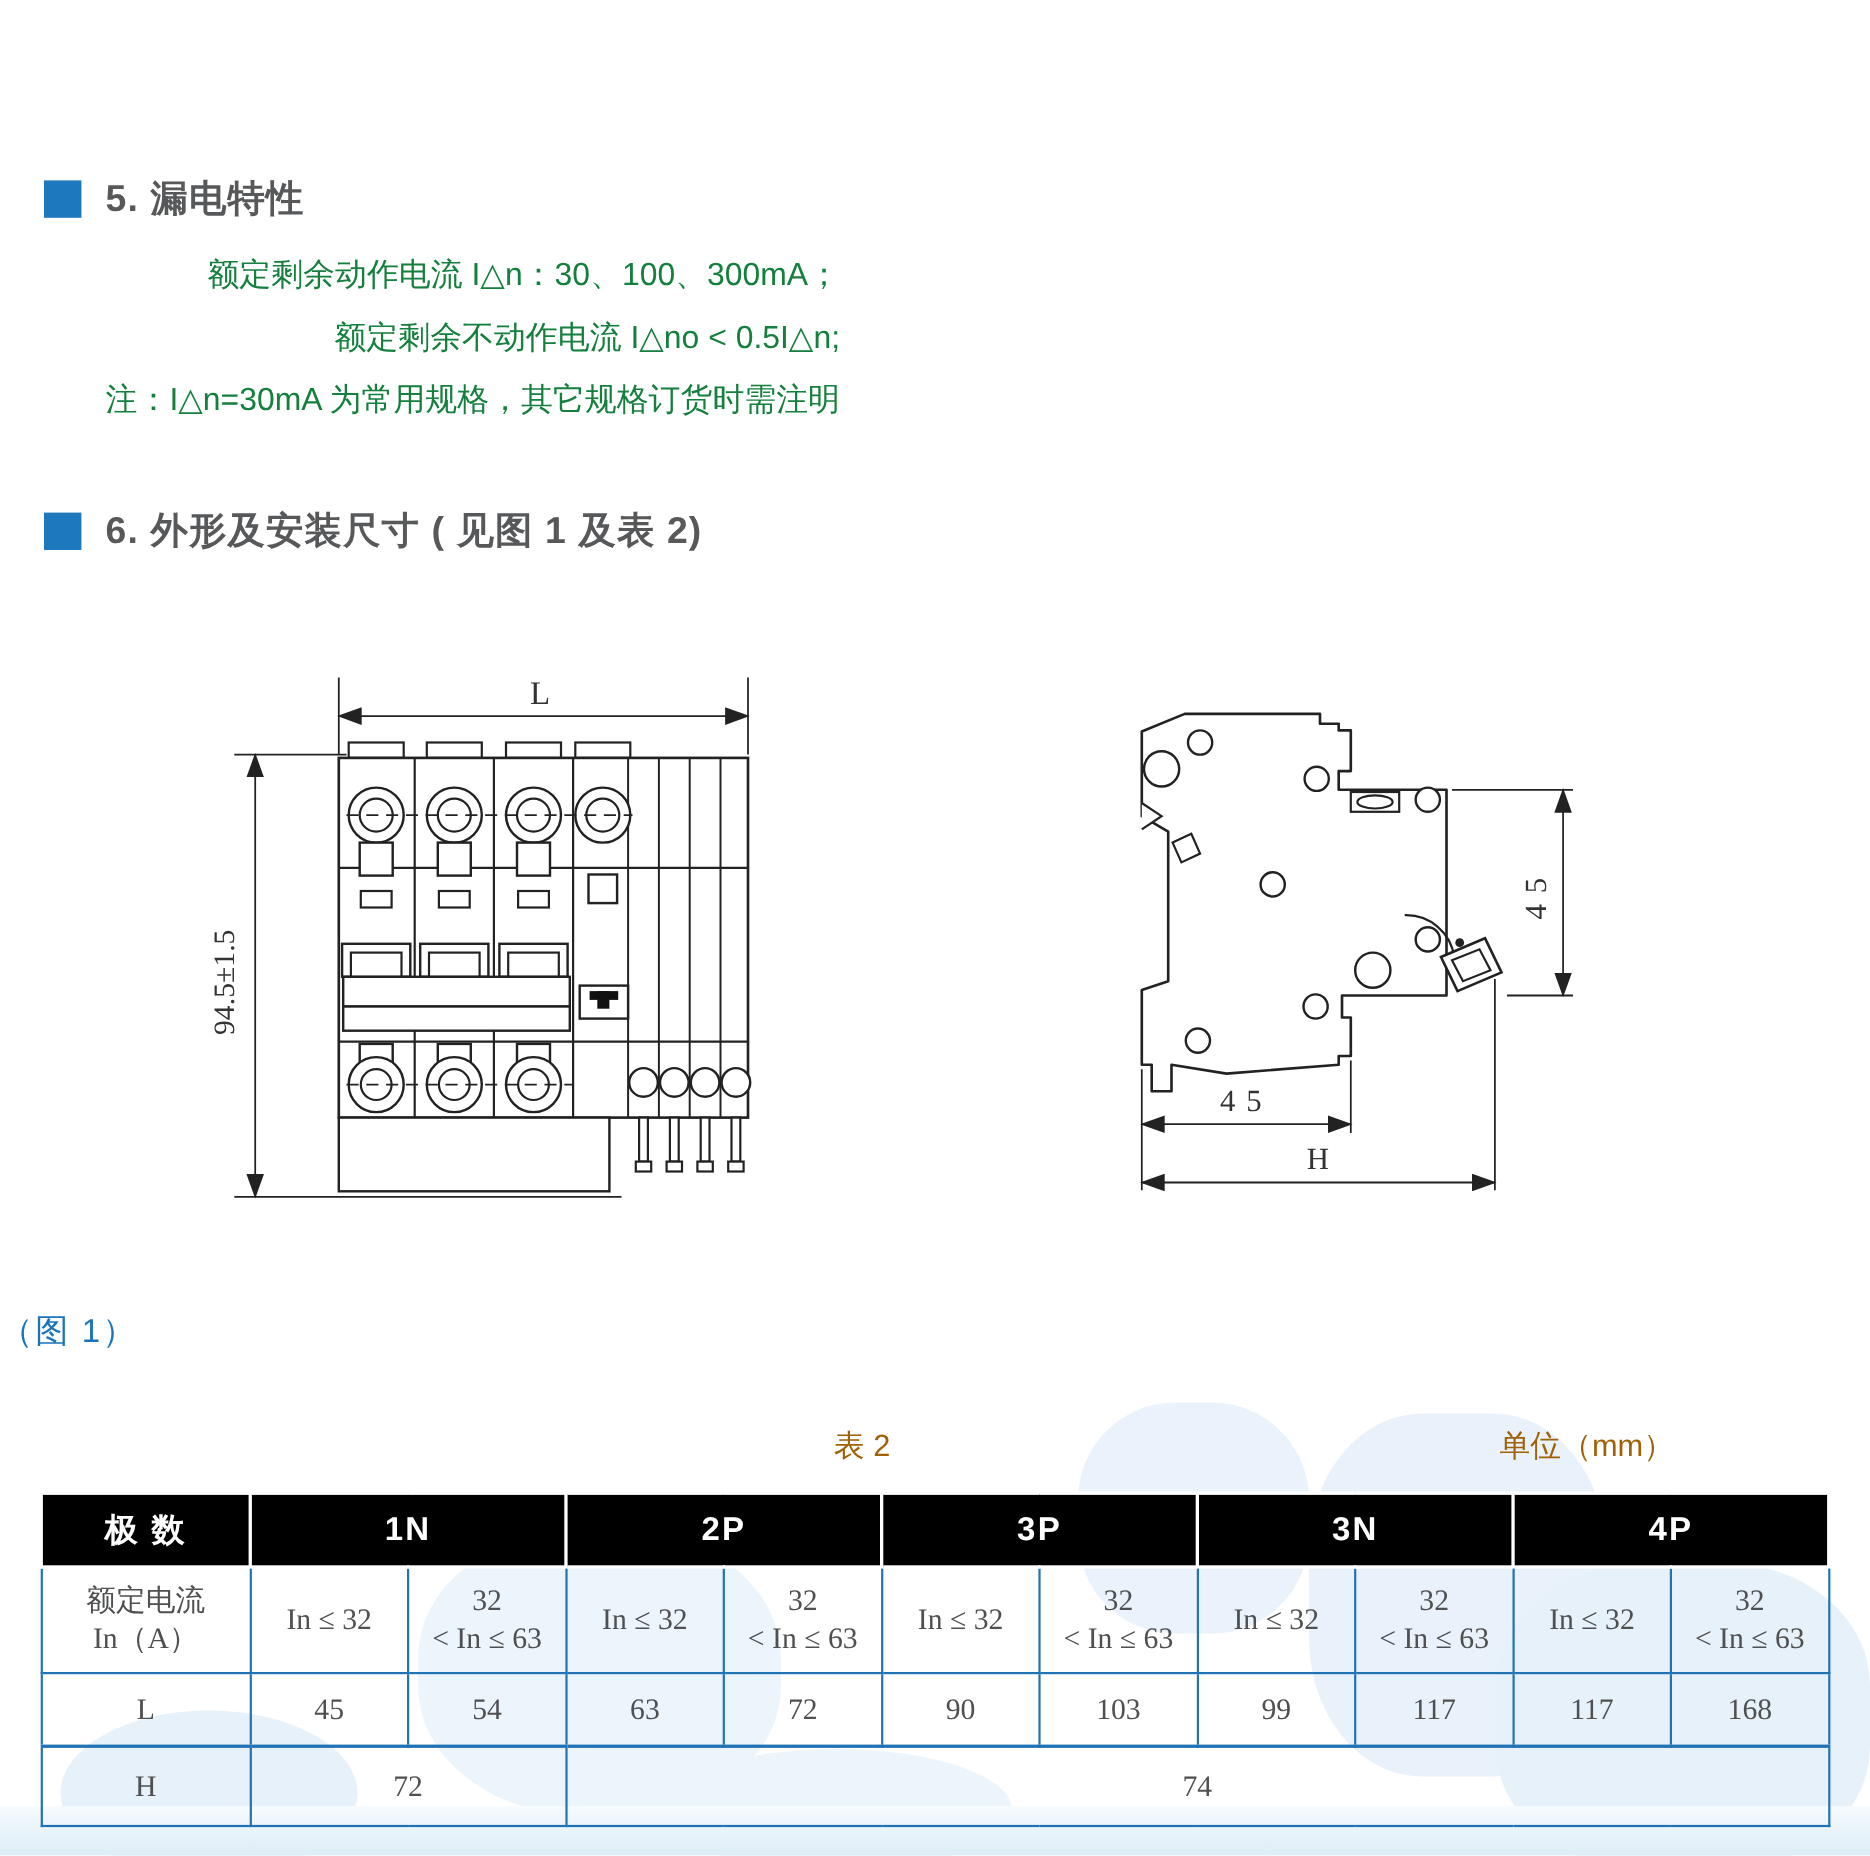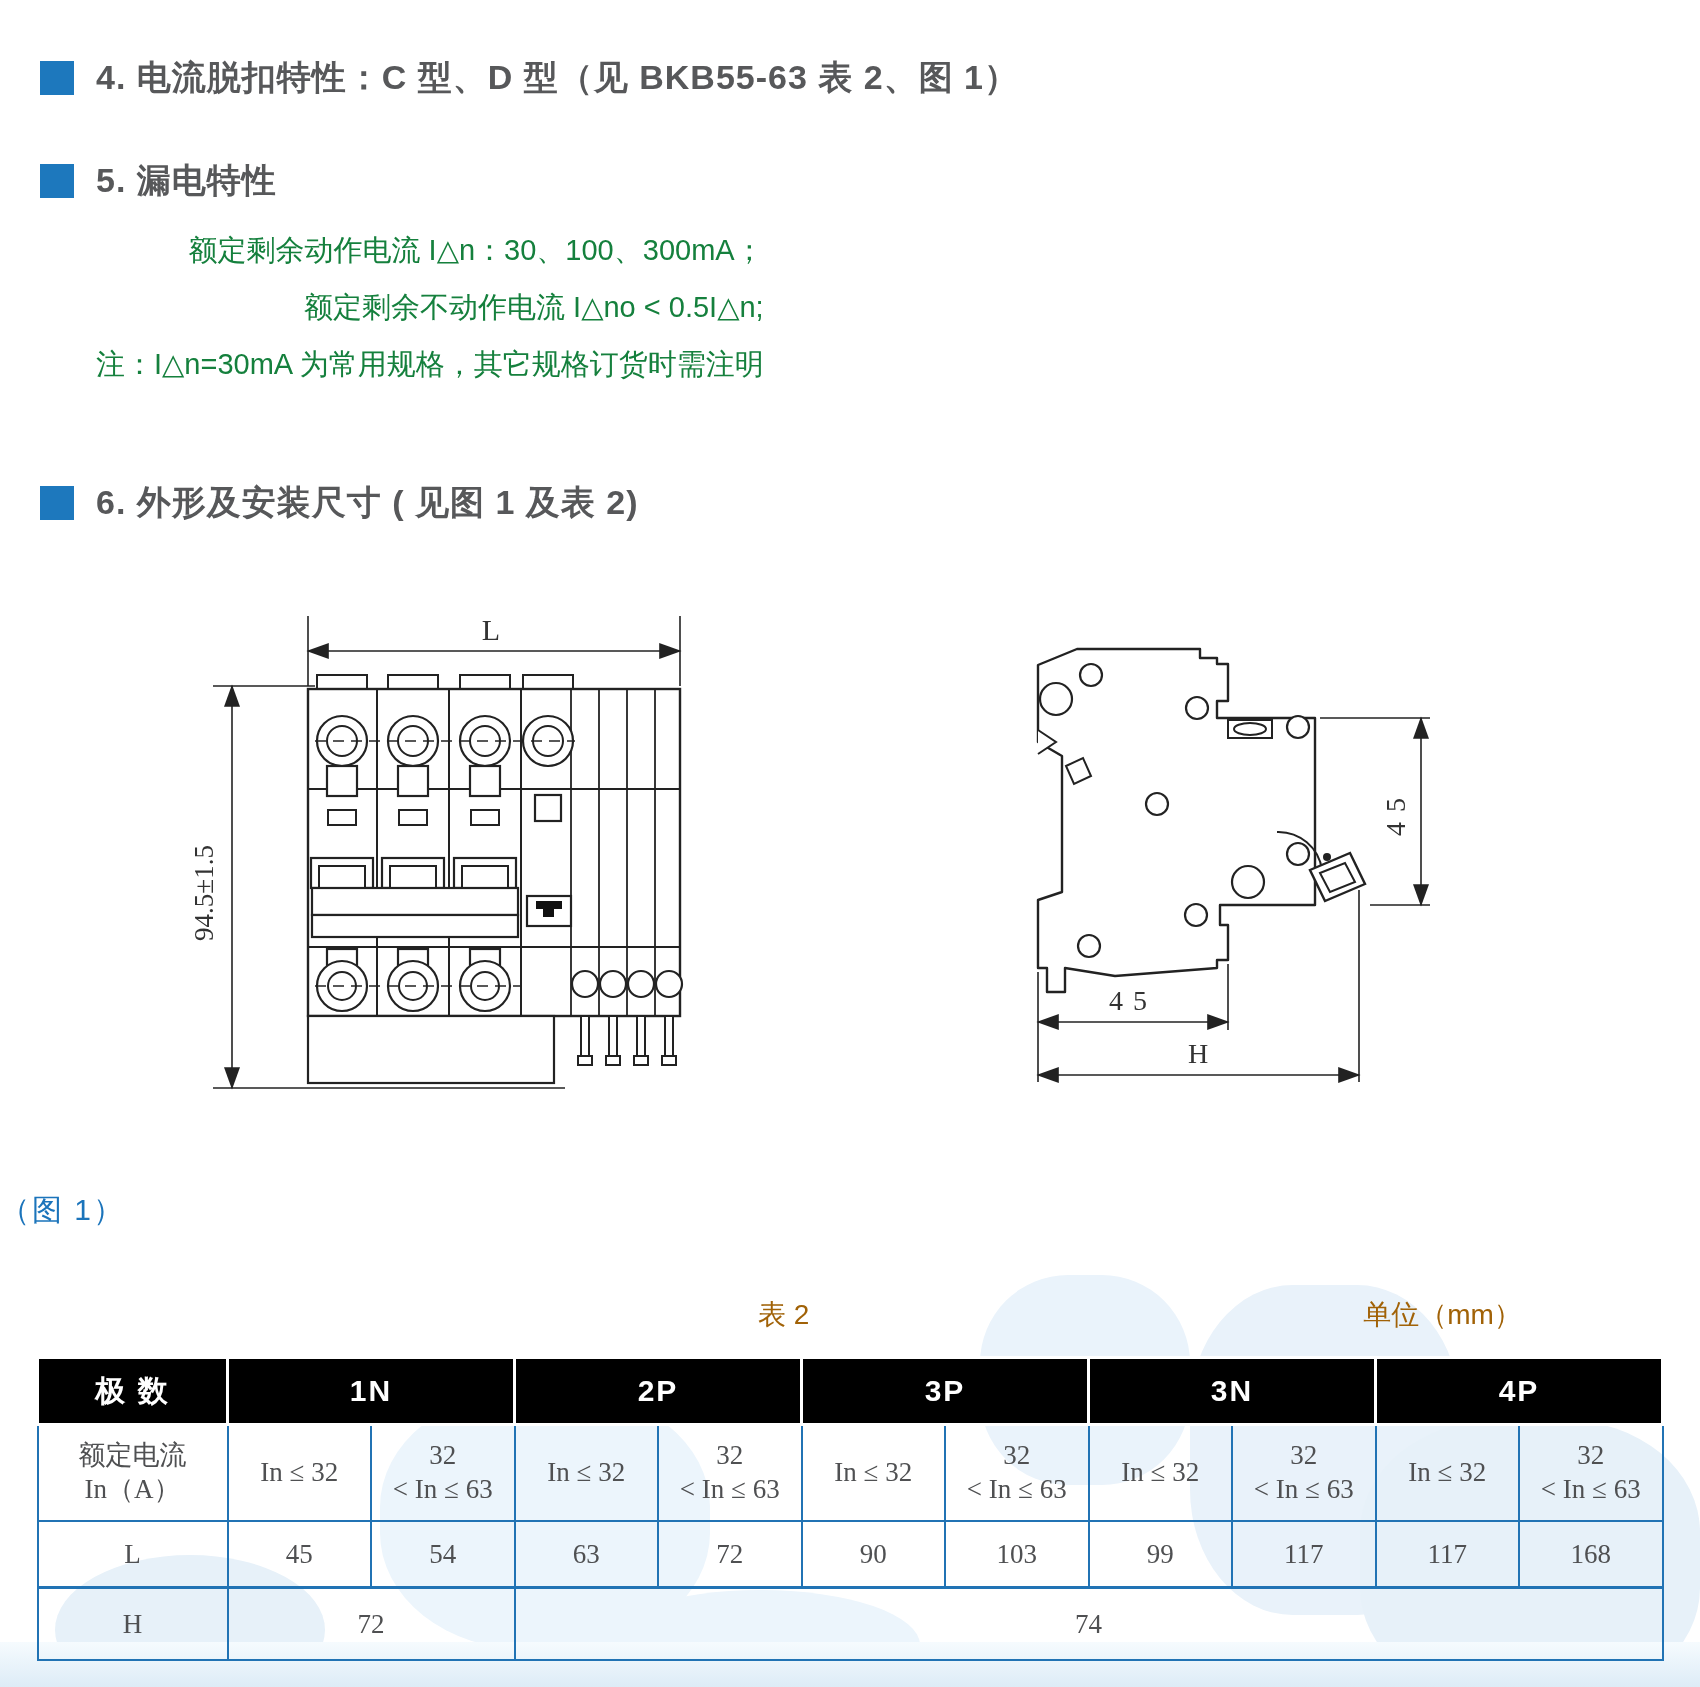--- a/index.html
+++ b/index.html
@@ -35,37 +35,33 @@
 <div id="page">
 
   <div class="wm" style="left:980px;top:1275px;width:210px;height:210px;background:#eaf3fb;border-radius:42%;"></div>
   <div class="wm" style="left:1190px;top:1285px;width:270px;height:330px;background:#e9f2fa;border-radius:38%;"></div>
   <div class="wm" style="left:380px;top:1390px;width:330px;height:260px;background:#ecf5fc;border-radius:45%;"></div>
   <div class="wm" style="left:55px;top:1555px;width:270px;height:150px;background:#e7f1f9;border-radius:50%;"></div>
   <div class="wm" style="left:1360px;top:1420px;width:340px;height:280px;background:#e7f1f9;border-radius:40%;"></div>
   <div class="wm" style="left:600px;top:1590px;width:320px;height:110px;background:#ecf5fc;border-radius:50%;"></div>
   <div class="wm" style="left:0;top:1642px;width:1700px;height:45px;background:linear-gradient(#f6fbfe,#ddecf7);"></div>
 
-  <div class="sec-head" style="left:40px;top:55px;">
-    <div class="sec-square"></div>
-    <div class="sec-title">4. 电流脱扣特性：C 型、D 型（见 BKB55-63 表 2、图 1）</div>
-  </div>
 
   <div class="sec-head" style="left:40px;top:158px;">
     <div class="sec-square"></div>
     <div class="sec-title">5. 漏电特性</div>
   </div>
 
   <div class="body-lines">
     <div class="body-line">额定剩余动作电流 I△n：30、100、300mA；</div>
     <div class="body-line">额定剩余不动作电流 I△no &lt; 0.5I△n;</div>
     <div class="body-line">注：I△n=30mA 为常用规格，其它规格订货时需注明</div>
   </div>
 
-  <div class="sec-head" style="left:40px;top:480px;">
+  <div class="sec-head" style="left:40px;top:460px;">
     <div class="sec-square"></div>
     <div class="sec-title">6. 外形及安装尺寸 ( 见图 1 及表 2)</div>
   </div>
 
   <svg class="drawing" style="left:175px;top:558px;" width="530" height="545" viewBox="0 0 530 545">
     <defs>
       <marker id="arr" markerWidth="14" markerHeight="10" refX="13" refY="5" orient="auto-start-reverse">
         <path d="M0,0 L14,5 L0,10 z" fill="#222"></path>
       </marker>
     </defs>

